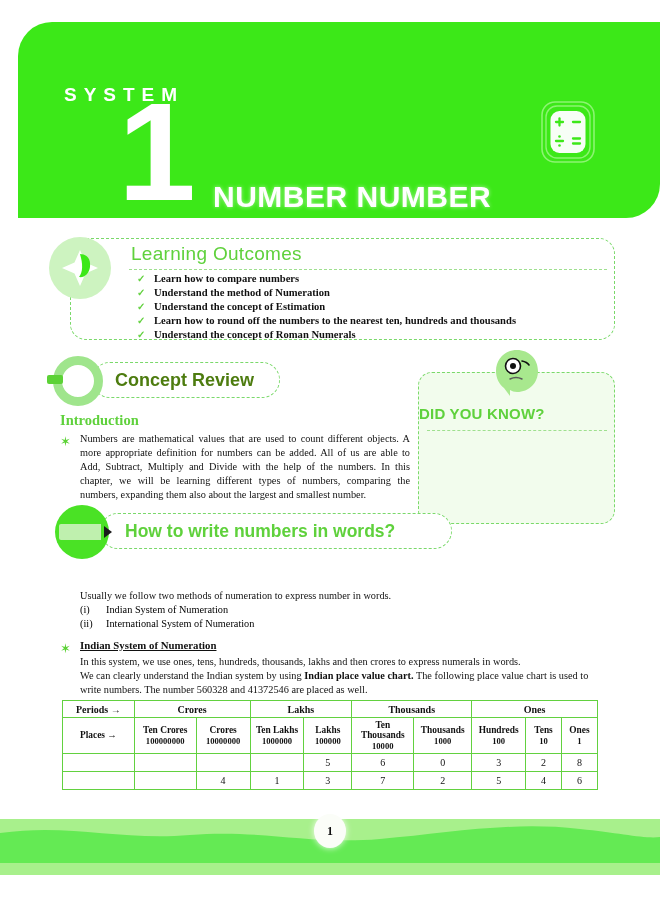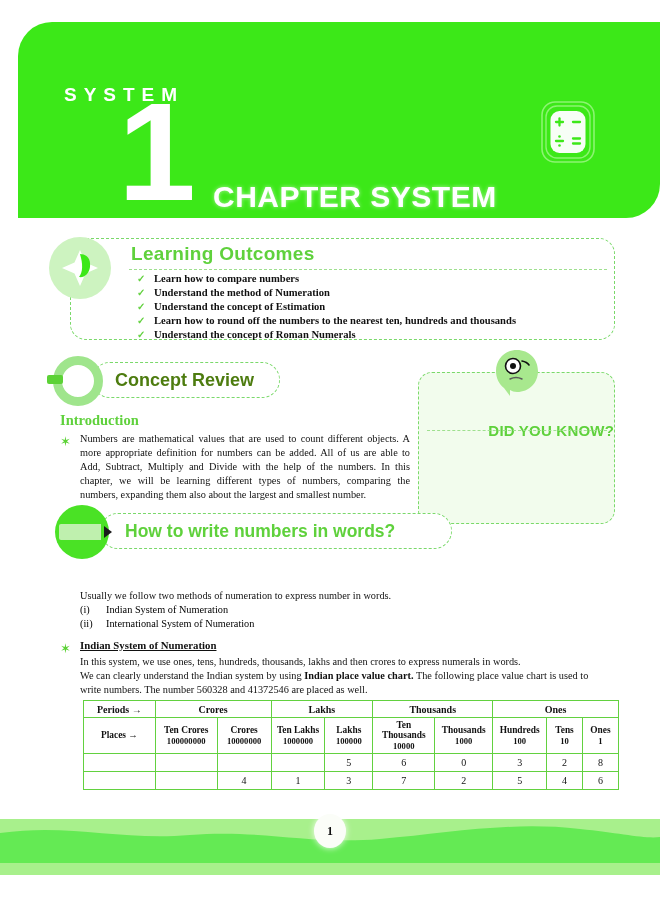--- a/index.html
+++ b/index.html
@@ -44,21 +44,21 @@
 
   
   .lo-panel{ left:70px; top:238px; width:545px; height:102px; }
   .lo-badge{
     position:absolute; left:-22px; top:-2px; width:62px; height:62px;
     border-radius:50%; background:#cdf3c0;
     display:flex; align-items:center; justify-content:center;
   }
   .lo-heading{
     position:absolute; left:60px; top:4px;
-    font-family:"Liberation Sans", sans-serif; font-weight:bold;
+    font-family:"Liberation Sans", sans-serif; font-weight:normal;
     font-size:19px; color:#5fd13c; letter-spacing:.3px;
   }
   .lo-rule{ position:absolute; left:58px; top:30px; width:478px; border-top:1.4px dashed #9fe08f; }
   .lo-list{ position:absolute; left:66px; top:34px; width:470px; }
   .lo-item{ display:flex; align-items:flex-start; font-size:10.6px; color:#111; line-height:12.6px;
             font-family:"Liberation Serif", serif; font-weight:bold; margin-bottom:1.5px; }
   .tick{ color:#62d13f; font-size:10px; width:17px; flex:0 0 17px; font-weight:bold; }
 
   
   .cr-panel{ left:92px; top:362px; width:188px; height:36px; border-radius:18px; }
@@ -82,21 +82,21 @@
   .intro-body{
     position:absolute; left:80px; top:432px; width:330px;
     font-size:10.3px; line-height:14px; text-align:justify; color:#111;
     font-family:"Liberation Serif", serif;
   }
 
   
   .dyk-panel{ left:418px; top:372px; width:197px; height:152px; border-radius:14px; background:#f2fced; }
   .dyk-face{ position:absolute; left:50%; top:-26px; transform:translateX(-50%); width:52px; height:52px; }
   .dyk-heading{
-    position:absolute; left:0; right:0; top:49px; text-align:right;
+    position:absolute; left:0; right:0; top:32px; text-align:left;
     font-family:"Liberation Sans", sans-serif; font-weight:bold;
     font-size:15px; color:#5fd13c; letter-spacing:.2px;
   }
   .dyk-rule{ position:absolute; left:8px; top:57px; width:180px; border-top:1.3px dashed #9fe08f; }
   .dyk-body{
     position:absolute; left:11px; top:62px; width:176px;
     font-family:"Liberation Sans", sans-serif; font-weight:bold;
     font-size:10.4px; line-height:14.4px; color:#111; text-align:justify;
   }
 
@@ -133,21 +133,20 @@
     font-family:"Liberation Serif", serif;
   }
   .ind-p1{ left:80px; top:655px; width:530px; }
   .ind-p2{ left:80px; top:669px; width:530px; }
 
   
   .pv-table{
     position:absolute; left:62px; top:700px; width:536px;
     border-collapse:collapse;
     font-family:"Liberation Serif", serif;
-    margin-left:21px;
   }
   .pv-table td, .pv-table th{
     border:1.2px solid #62d13f; text-align:center; vertical-align:middle;
     font-size:9.2px; color:#111; padding:1px 2px; font-weight:normal;
   }
   .pv-table .hrow1 td{ font-weight:bold; font-size:10px; height:17px; }
   .pv-table .hrow2 td{ font-weight:bold; font-size:9.4px; height:36px; line-height:10.5px; }
   .pv-table .hrow2 td span.val{ font-weight:bold; font-size:8.6px; display:block; }
   .pv-table .drow td{ height:18px; font-size:10px; }
 
@@ -164,21 +163,21 @@
     font-family:"Liberation Serif", serif; font-weight:bold; font-size:12px; color:#111;
     box-shadow:0 0 6px rgba(255,255,255,.9);
   }
 </style>
 </head>
 <body>
 
 <div class="chapter-header">
   <div class="chapter-word">SYSTEM</div>
   <div class="chapter-number">1</div>
-  <div class="chapter-title">CHAPTER SYSTEM</div>
+  <div class="chapter-title">NUMBER NUMBER</div>
   <svg class="calc-icon" viewBox="0 0 56 64">
     <rect x="2" y="2" width="52" height="60" rx="13" fill="none" stroke="#8cf472" stroke-width="1.6"></rect>
     <rect x="6" y="6" width="44" height="52" rx="11" fill="none" stroke="#8cf472" stroke-width="1.4"></rect>
     <rect x="10.5" y="11" width="35" height="42" rx="9" fill="#ffffff" opacity="0.96"></rect>
     <g stroke="#3ce818" stroke-width="2.3" stroke-linecap="round">
       <line x1="16" y1="22" x2="23" y2="22"></line>
         <line x1="19.5" y1="18.5" x2="19.5" y2="25.5"></line>
       <line x1="33" y1="22" x2="40" y2="22"></line>
       <line x1="16" y1="41" x2="23" y2="41"></line>
       <line x1="33" y1="38.5" x2="40" y2="38.5"></line>

